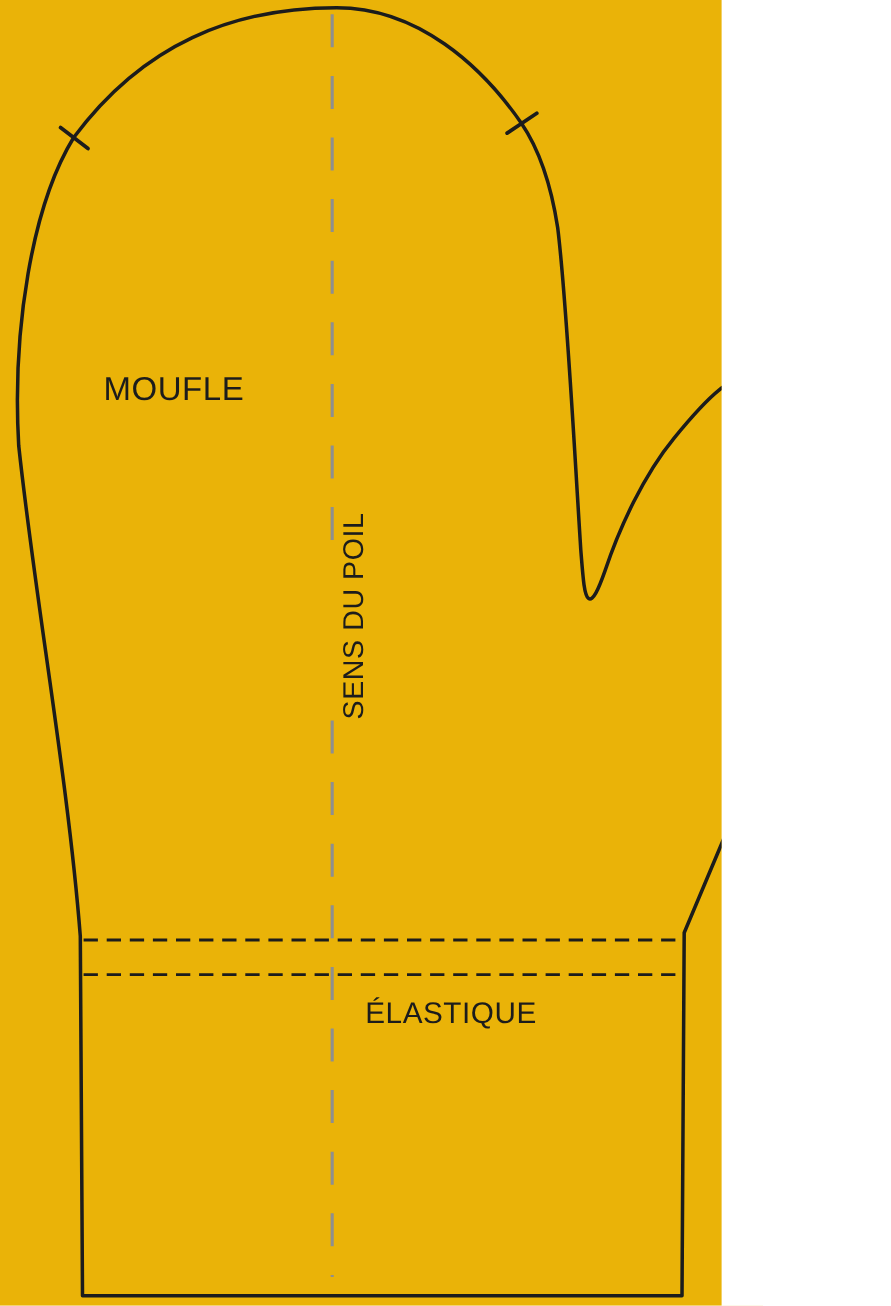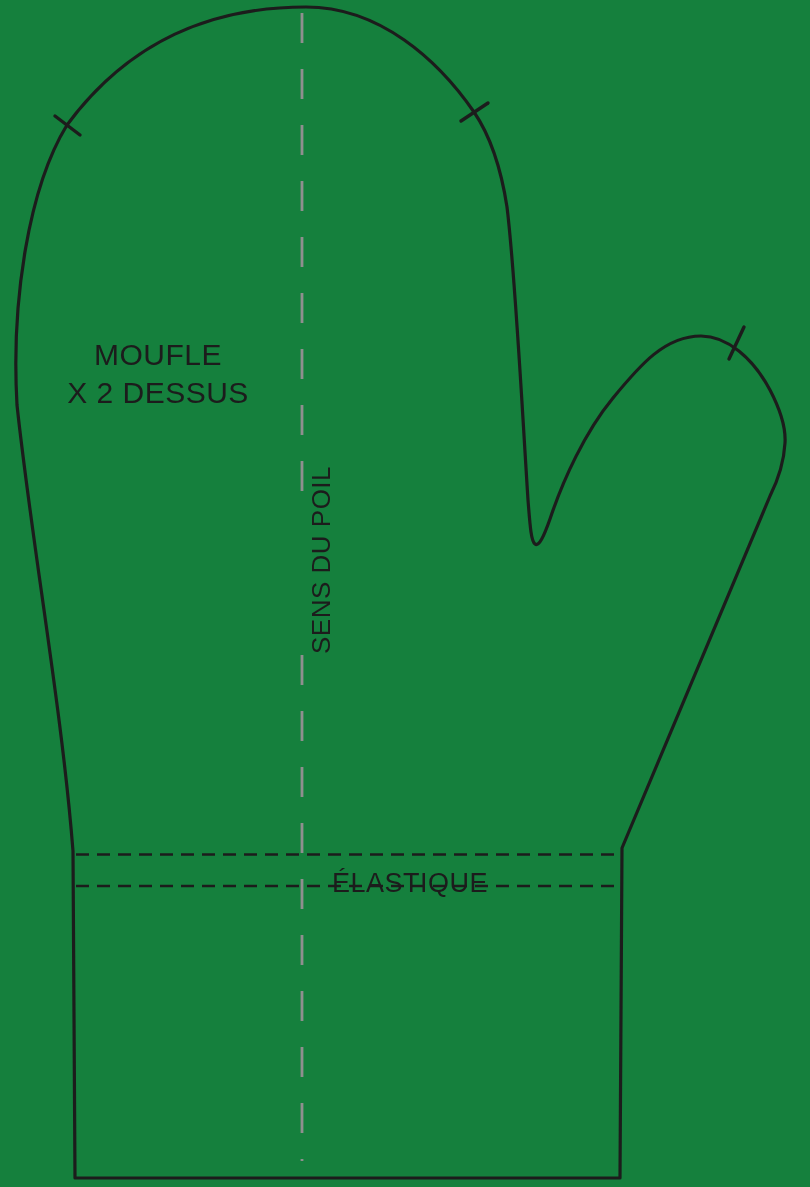--- a/index.html
+++ b/index.html
@@ -1,23 +1,23 @@
 <!DOCTYPE html>
 <html><head>
 <meta charset="utf-8">
 <style>
   * { margin: 0; padding: 0; box-sizing: border-box; }
   html, body { background: #ffffff; }
   body { font-family: "Liberation Sans", sans-serif; }
 
   .canvas {
     position: relative;
-    width: 810px;
+    width: 656px;
     height: 1187px;
-    background: #15803d;
+    background: #eab308;
     overflow: hidden;
   }
 
   .drawing {
     position: absolute;
     inset: 0;
     width: 810px;
     height: 1187px;
   }
 
@@ -45,21 +45,21 @@
     font-size: 26px;
     letter-spacing: 0.5px;
     white-space: nowrap;
     transform-origin: 0 0;
     transform: rotate(-90deg);
     text-align: center;
   }
 
   .elastic-label {
     left: 332px;
-    top: 868px;
+    top: 906px;
     width: 138px;
     text-align: center;
     font-size: 27px;
     letter-spacing: 0.5px;
     white-space: nowrap;
   }
 </style>
 </head>
 <body>
 
@@ -92,20 +92,19 @@
     <line x1="76" y1="854.5" x2="618" y2="854.5" stroke-width="2.6" stroke-dasharray="13 8" stroke="#1c1c1c"></line>
     <line x1="76" y1="886" x2="618" y2="886" stroke-width="2.6" stroke-dasharray="13 8" stroke="#1c1c1c"></line>
 
     <line x1="55" y1="116" x2="80" y2="135" stroke-width="3.4" stroke-linecap="round" stroke="#1c1c1c"></line>
     <line x1="461" y1="121" x2="488" y2="103" stroke-width="3.4" stroke-linecap="round" stroke="#1c1c1c"></line>
     <line x1="744" y1="327" x2="729" y2="359" stroke-width="3.4" stroke-linecap="round" stroke="#1c1c1c"></line>
   </svg>
 
   <div class="txt piece-label">
     <div>MOUFLE</div>
-    <div>X 2 DESSUS</div>
   </div>
 
   <div class="txt grain-label">SENS DU POIL</div>
 
   <div class="txt elastic-label">ÉLASTIQUE</div>
 
 </div>
 
 </body></html>

